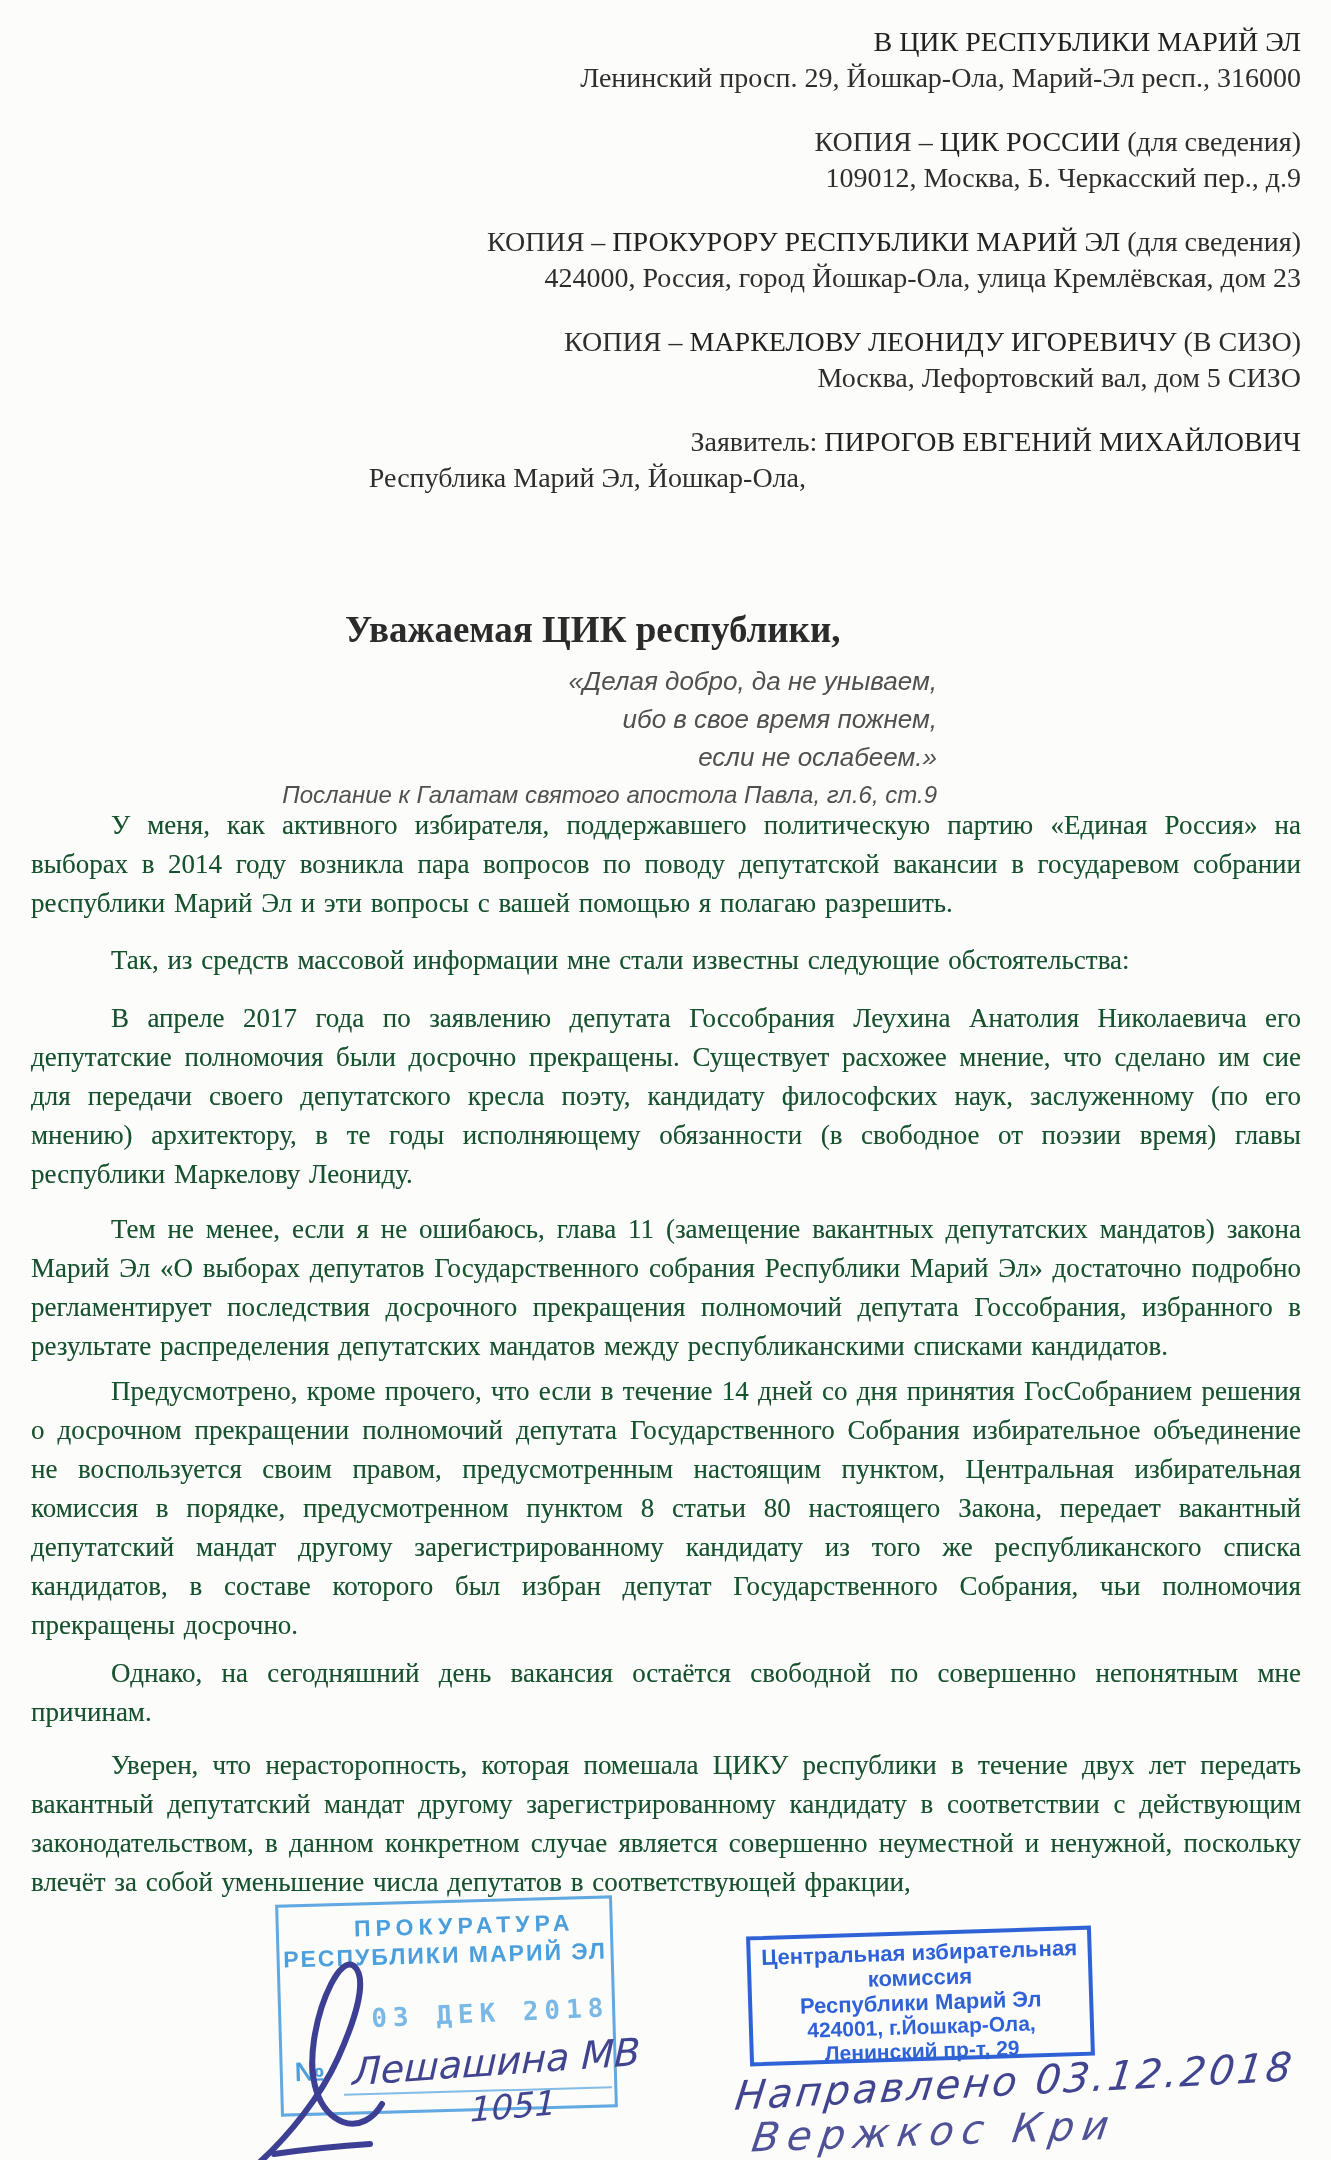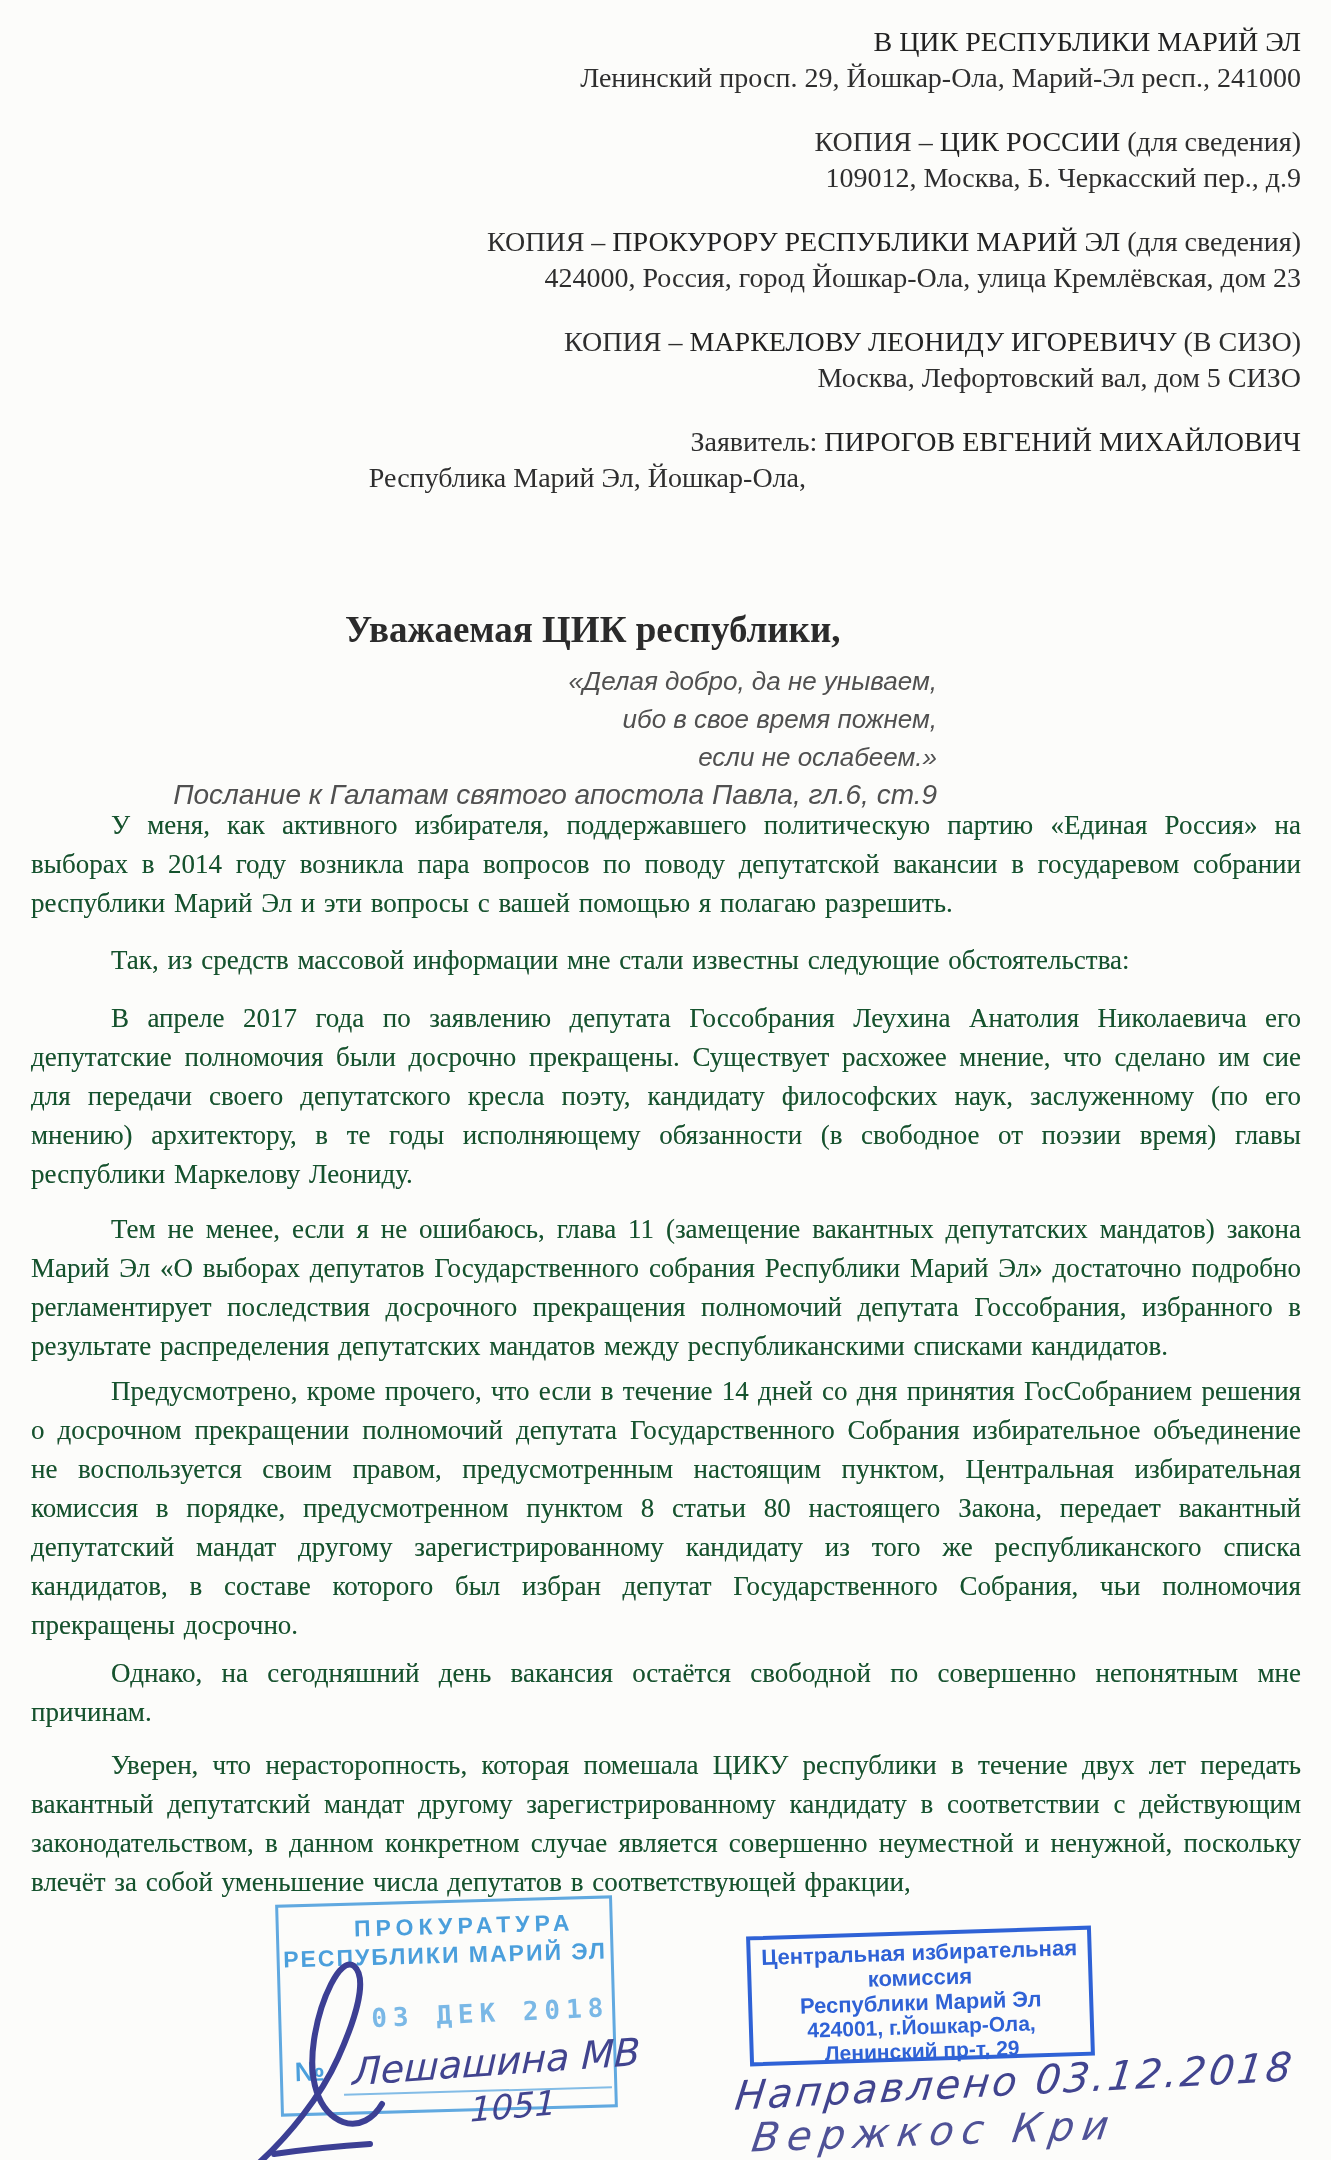--- a/index.html
+++ b/index.html
@@ -15,21 +15,21 @@
   .hdr-addr{font-size:28px;}
   .hdr-addr.short{padding-right:495px;}
   
   .greeting{position:absolute;top:608px;left:345px;font-size:37px;font-weight:bold;color:#2b2b2b;}
   
   .epigraph{
     position:absolute;top:662px;right:394px;text-align:right;
     font-family:"Liberation Sans",sans-serif;font-style:italic;
     font-size:26px;line-height:38px;color:#505050;
   }
-  .epigraph .src{font-size:28px;}
+  .epigraph .src{font-size:24px;}
   
   .body-text{position:absolute;top:806px;left:31px;width:1270px;}
   .body-text p{
     margin:0;font-size:27px;line-height:39px;text-align:justify;
     text-indent:80px;color:#14532d;word-spacing:2px;
     text-shadow:0 0 .6px rgba(40,40,40,.35);
   }
   .body-text p.m1{margin-bottom:18px;}
   .body-text p.m2{margin-bottom:19px;}
   .body-text p.m3{margin-bottom:16px;}
@@ -75,21 +75,21 @@
   .sig{position:absolute;left:246px;top:1952px;}
 </style>
 </head>
 <body>
 
 <div class="page">
 
   <div class="hdr">
     <div class="hdr-block">
       <div><span></span><span class="b">В ЦИК РЕСПУБЛИКИ МАРИЙ ЭЛ</span><span></span></div>
-      <div class="hdr-addr">Ленинский просп. 29, Йошкар-Ола, Марий-Эл респ., 241000</div>
+      <div class="hdr-addr">Ленинский просп. 29, Йошкар-Ола, Марий-Эл респ., 316000</div>
     </div>
     <div class="hdr-block">
       <div><span>КОПИЯ – </span><span class="b">ЦИК РОССИИ</span><span> (для сведения)</span></div>
       <div class="hdr-addr">109012, Москва, Б. Черкасский пер., д.9</div>
     </div>
     <div class="hdr-block">
       <div><span>КОПИЯ – </span><span class="b">ПРОКУРОРУ РЕСПУБЛИКИ МАРИЙ ЭЛ</span><span> (для сведения)</span></div>
       <div class="hdr-addr">424000, Россия, город Йошкар-Ола, улица Кремлёвская, дом 23</div>
     </div>
     <div class="hdr-block">

